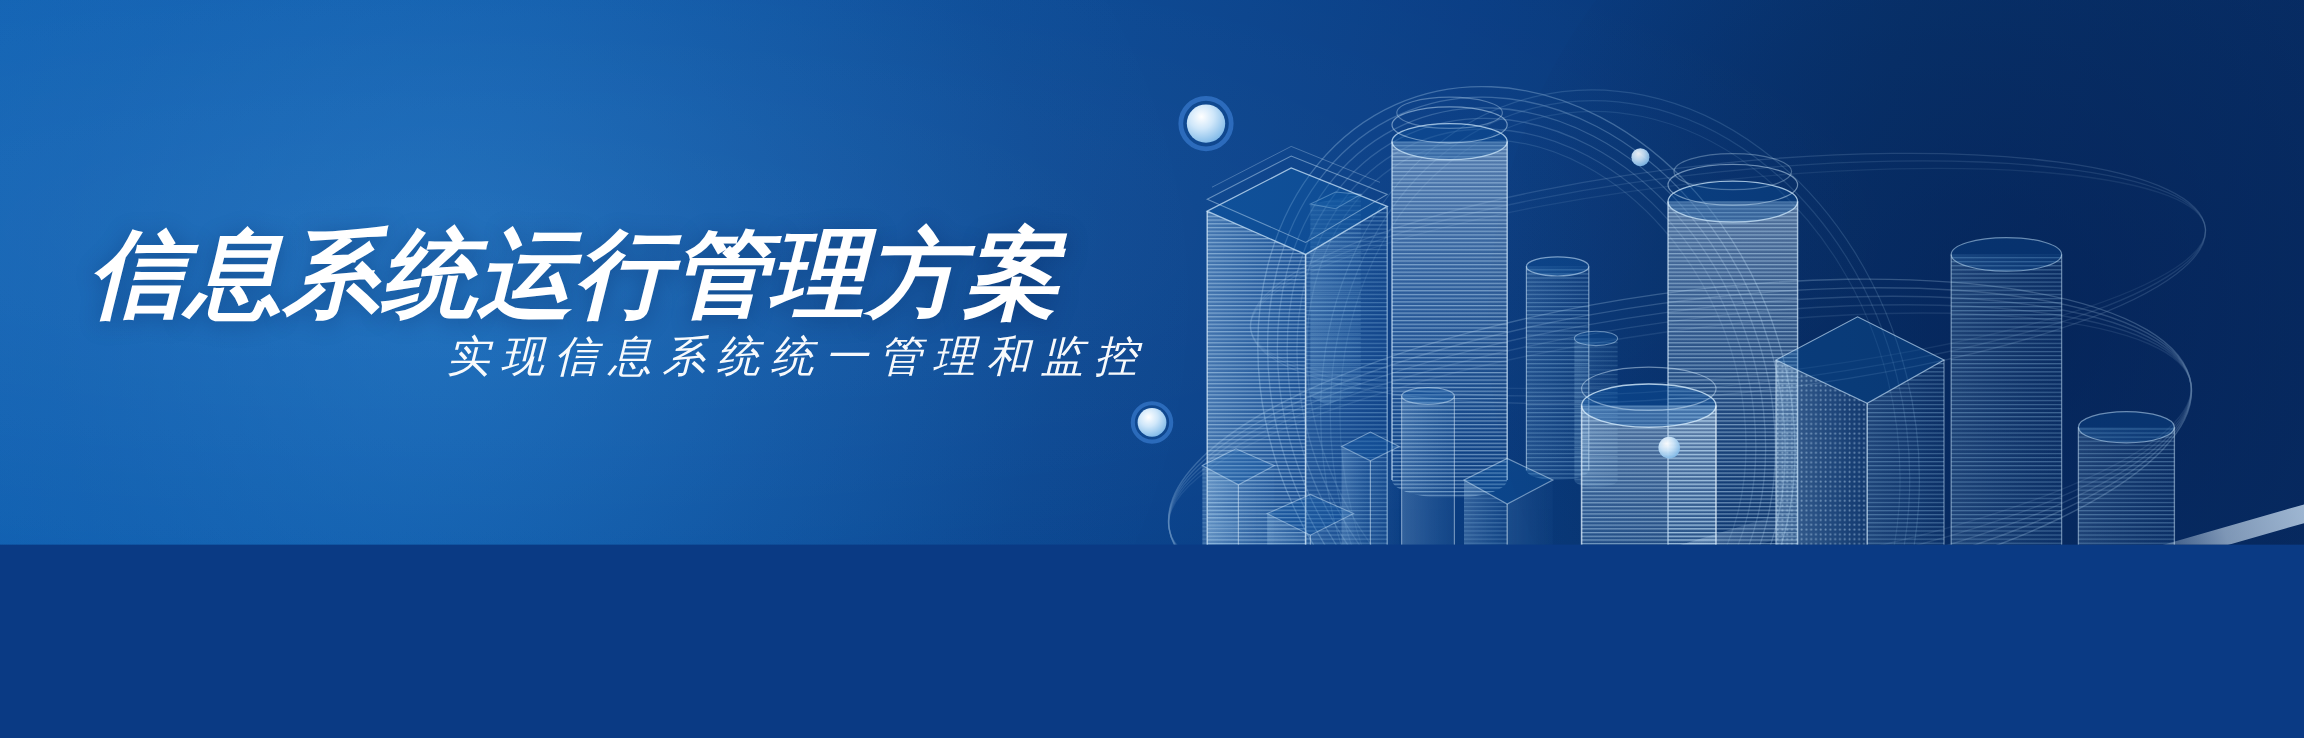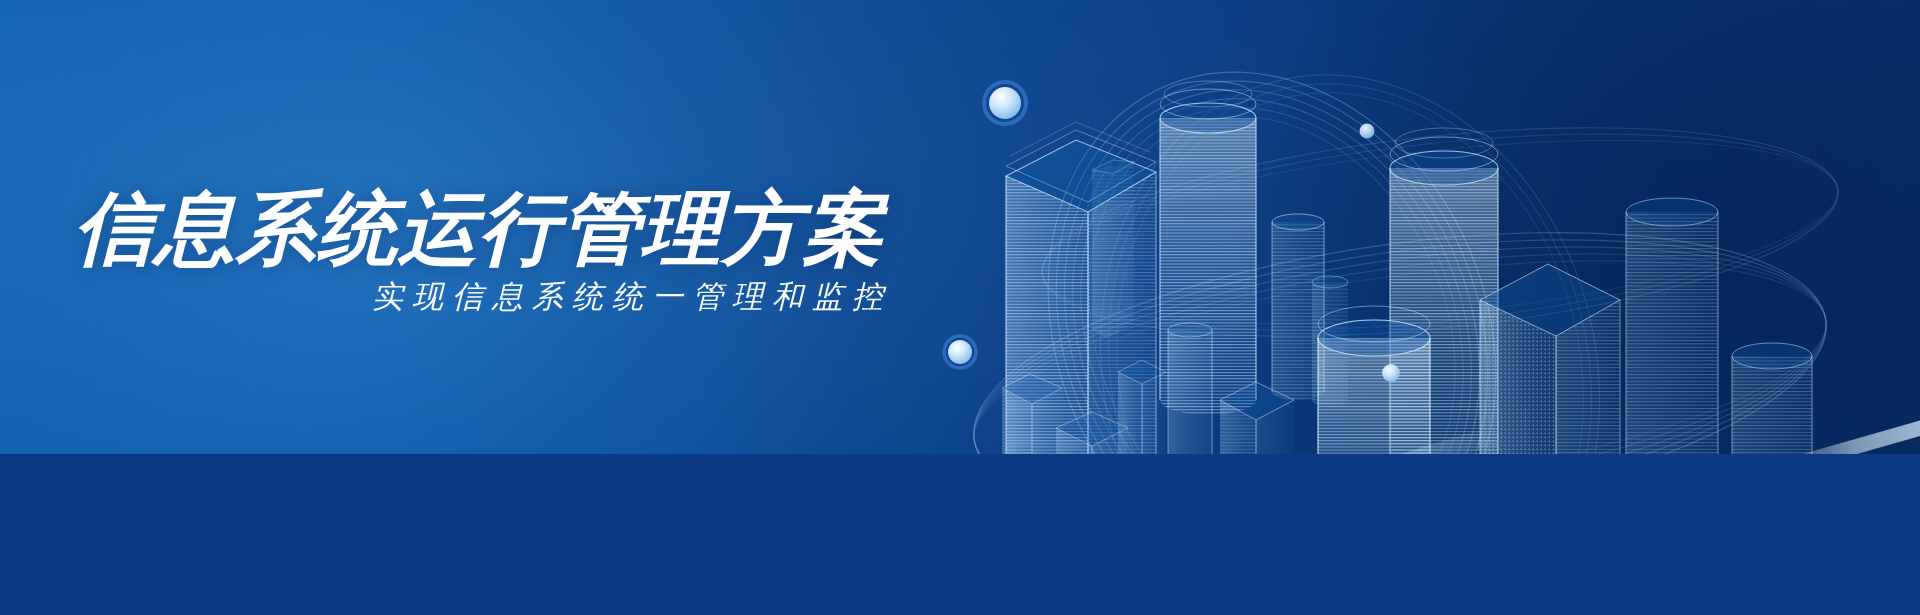--- a/index.html
+++ b/index.html
@@ -79,21 +79,21 @@
     color: #ffffff;
     letter-spacing: 1px;
     white-space: nowrap;
     text-shadow: 0 2px 18px rgba(4,30,80,0.35);
   }
   .subtitle {
     position: absolute;
     left: 372px;
     top: 278px;
     margin: 0;
-    font-size: 31px;
+    font-size: 36px;
     line-height: 38px;
     font-weight: 400;
     font-style: italic;
     color: #ffffff;
     letter-spacing: 9px;
     white-space: nowrap;
     opacity: 0.97;
   }
 
   

